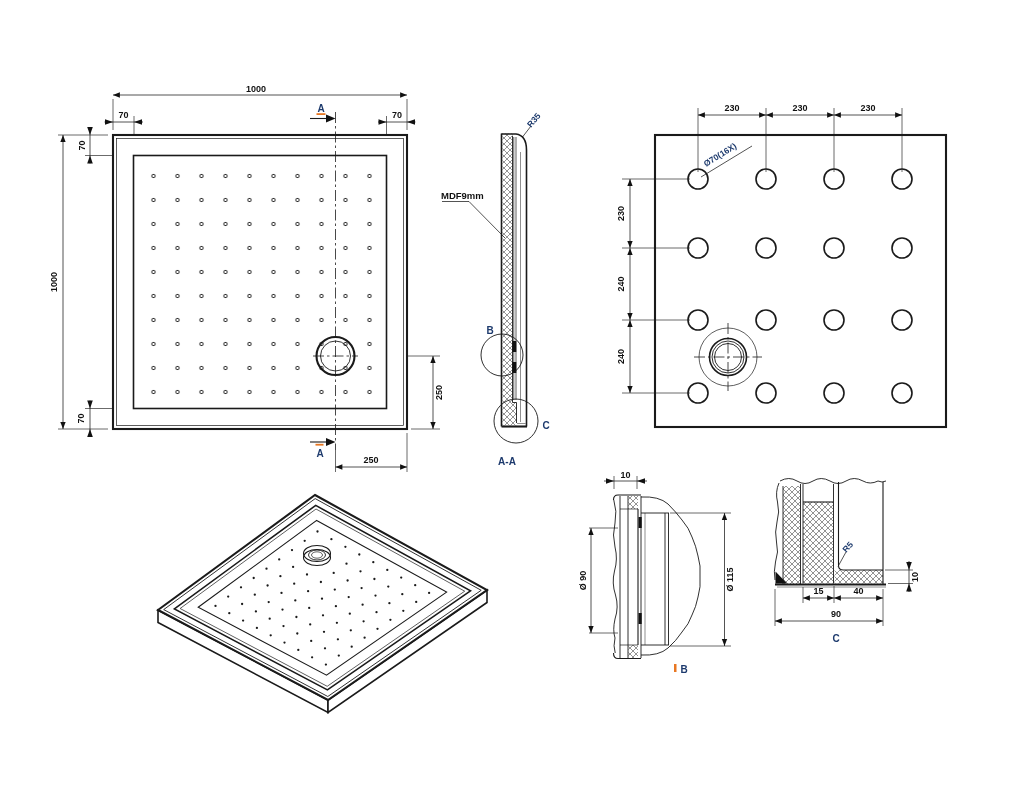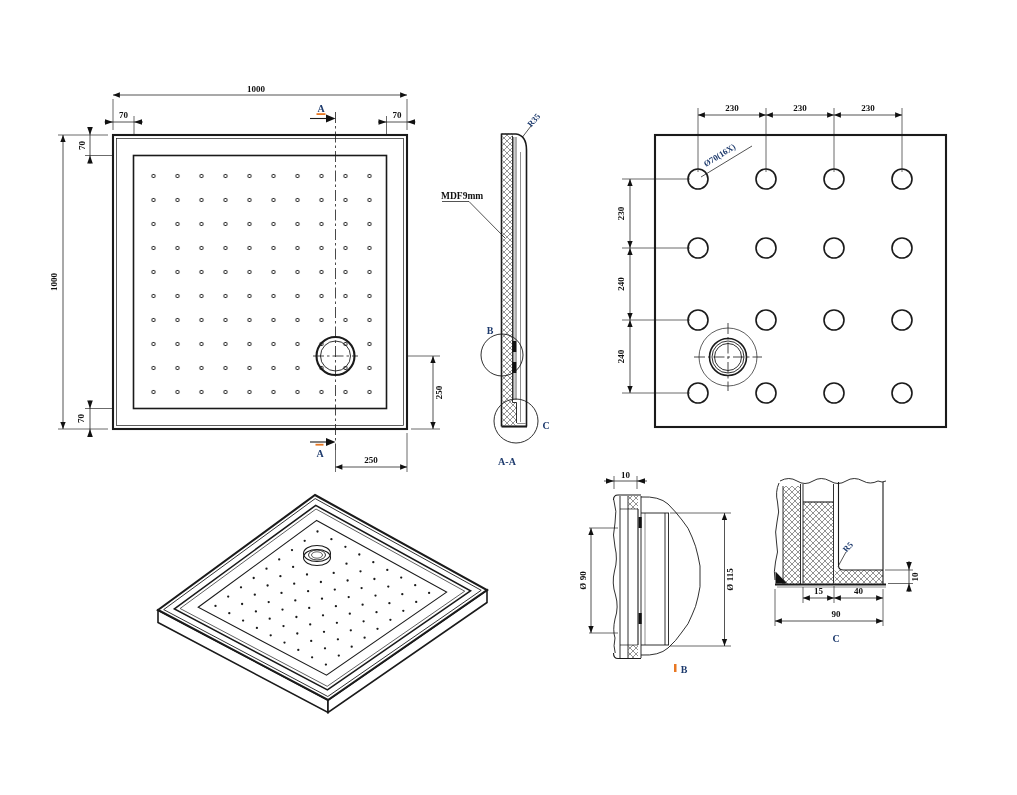--- a/index.html
+++ b/index.html
@@ -1,17 +1,17 @@
 <!DOCTYPE html>
 <html><head>
 <meta charset="utf-8">
 <style>
   html,body{margin:0;padding:0;background:#fff;}
   .canvas{position:relative;width:1017px;height:795px;background:#ffffff;overflow:hidden;
-          font-family:Liberation Serif, serif;}
+          font-family:Liberation Sans, sans-serif;}
   svg{position:absolute;left:0;top:0;}
   .ln{stroke:#1a1a1a;fill:none;}
   .w05{stroke-width:0.7;} .w08{stroke-width:0.9;} .w1{stroke-width:1.1;}
   .w15{stroke-width:1.6;} .w2{stroke-width:2.1;}
   .ext{stroke:#1a1a1a;stroke-width:0.65;fill:none;}
   .dimln{stroke:#1a1a1a;stroke-width:0.75;fill:none;}
   .cl{stroke:#1a1a1a;stroke-width:0.8;fill:none;stroke-dasharray:11 3 2.5 3;}
   .grayln{stroke:#8f8f8f;stroke-width:1;fill:none;}
   .dim-t{font-size:9px;font-weight:bold;fill:#111;}
   .lbl-t{font-size:10px;font-weight:bold;fill:#1d3a6d;}

